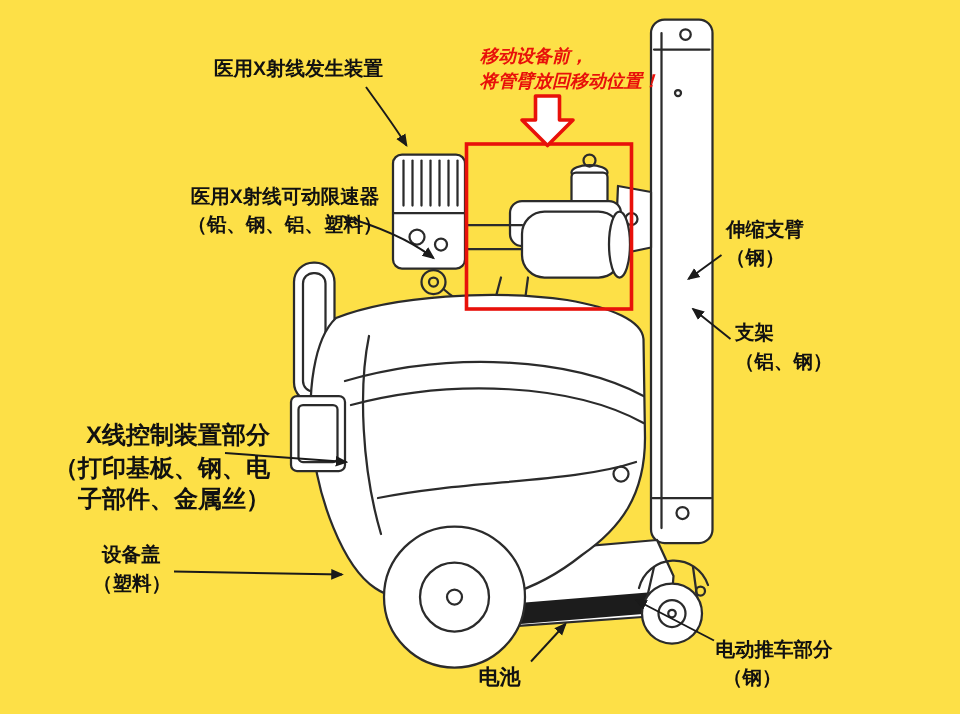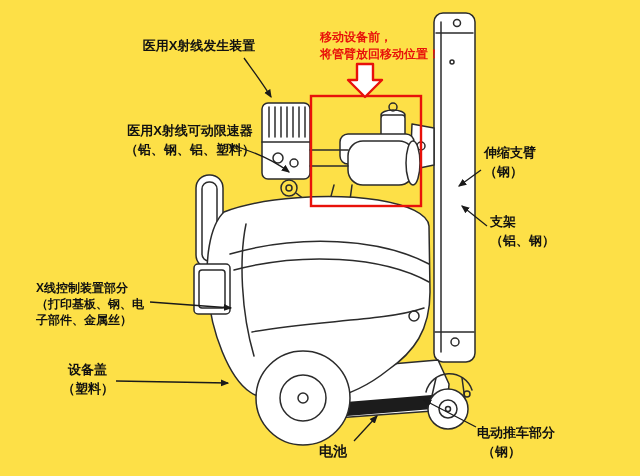--- a/index.html
+++ b/index.html
@@ -3,22 +3,22 @@
 <meta charset="utf-8">
 <style>
   html,body{margin:0;padding:0;background:#ffffff;}
   .canvas{
     position:relative;width:640px;height:476px;background:#fde047;
     font-family:"Liberation Sans","DejaVu Sans",sans-serif;overflow:hidden;
   }
   .art{position:absolute;left:0;top:0;}
   .lbl{position:absolute;color:#111;font-weight:700;font-size:13px;line-height:1.45;white-space:nowrap;}
   .lbl.center{text-align:center;}
-  .lbl.warning{color:var(--warning-red,#e8110a);font-size:12px;line-height:1.4;}
-  .lbl.small{font-size:12px;line-height:1.35;}
+  .lbl.warning{color:var(--warning-red,#e8110a);font-size:12px;line-height:1.4;font-style:italic;}
+  .lbl.small{font-size:16px;line-height:1.35;text-align:right;}
   .lbl.big{font-size:14px;}
   .ink{stroke:#2b2b2b;fill:none;stroke-width:1.5;stroke-linecap:round;stroke-linejoin:round;}
   .white{fill:#ffffff;}
   .red{stroke:var(--warning-red,#e8110a);}
   .leader{stroke:#1a1a1a;stroke-width:1.3;fill:none;}
 </style>
 </head>
 <body>
 
 <div class="canvas">

